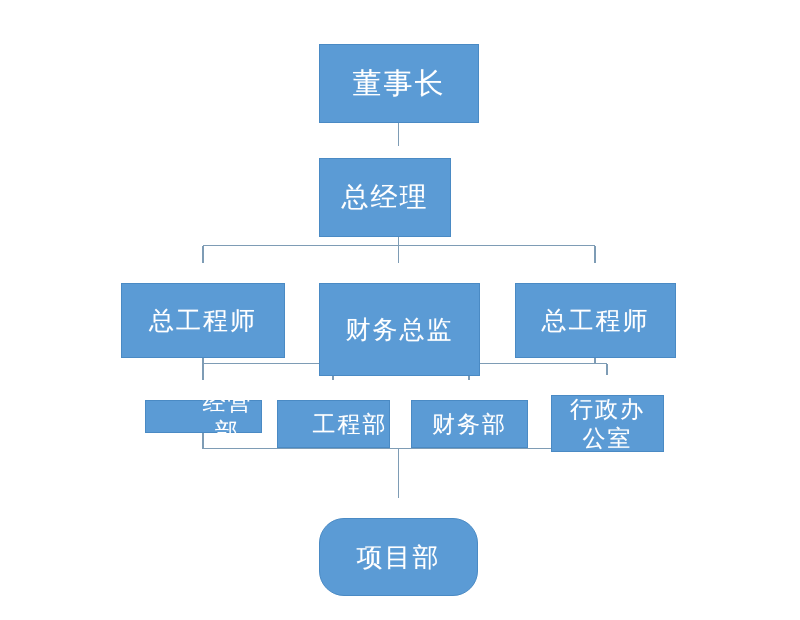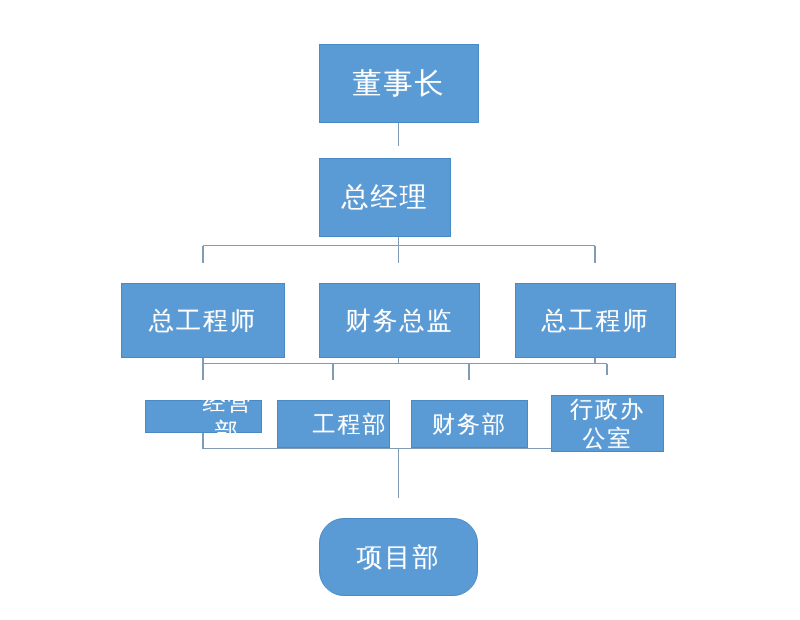--- a/index.html
+++ b/index.html
@@ -94,21 +94,21 @@
   </div>
 
   <div class="node-box lvl-2" style="left:319px; top:138px; width:132px; height:79px;">
     <span class="node-label">总经理</span>
   </div>
 
   <div class="node-box lvl-3" style="left:121px; top:263px; width:164px; height:75px;">
     <span class="node-label">总工程师</span>
   </div>
 
-  <div class="node-box lvl-3" style="left:319px; top:263px; width:161px; height:75px;">
+  <div class="node-box lvl-3" style="left:319px; top:263px; width:161px; height:93px;">
     <span class="node-label">财务总监</span>
   </div>
 
   <div class="node-box lvl-3" style="left:515px; top:263px; width:161px; height:75px;text-align:right;">
     <span class="node-label">总工程师</span>
   </div>
 
   <div class="node-box lvl-4" style="left:145px; top:380px; width:117px; height:33px;padding-left:48px;">
     <span class="node-label">经营部</span>
   </div>

